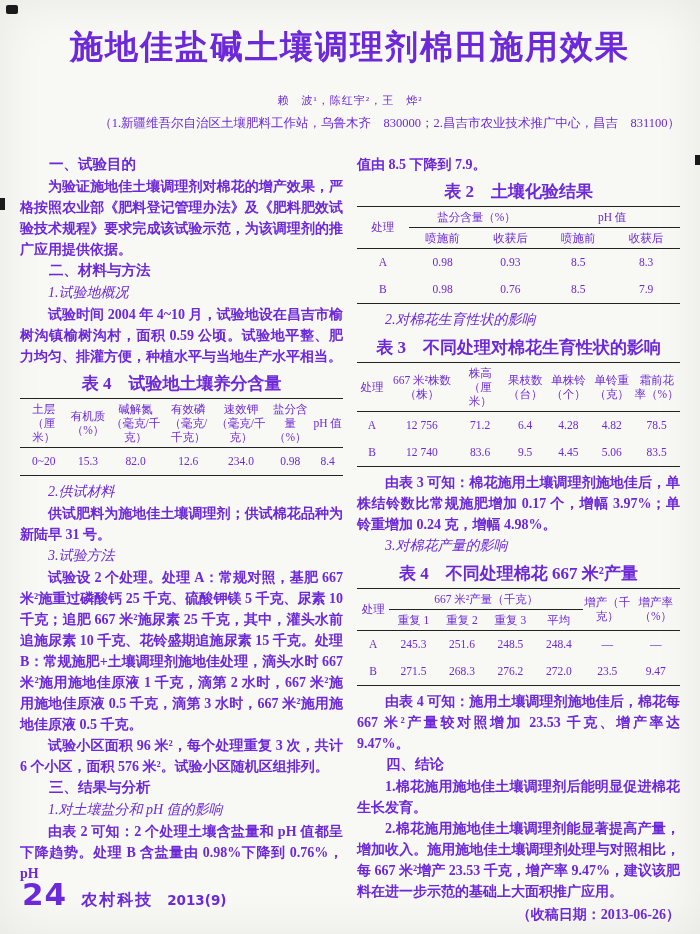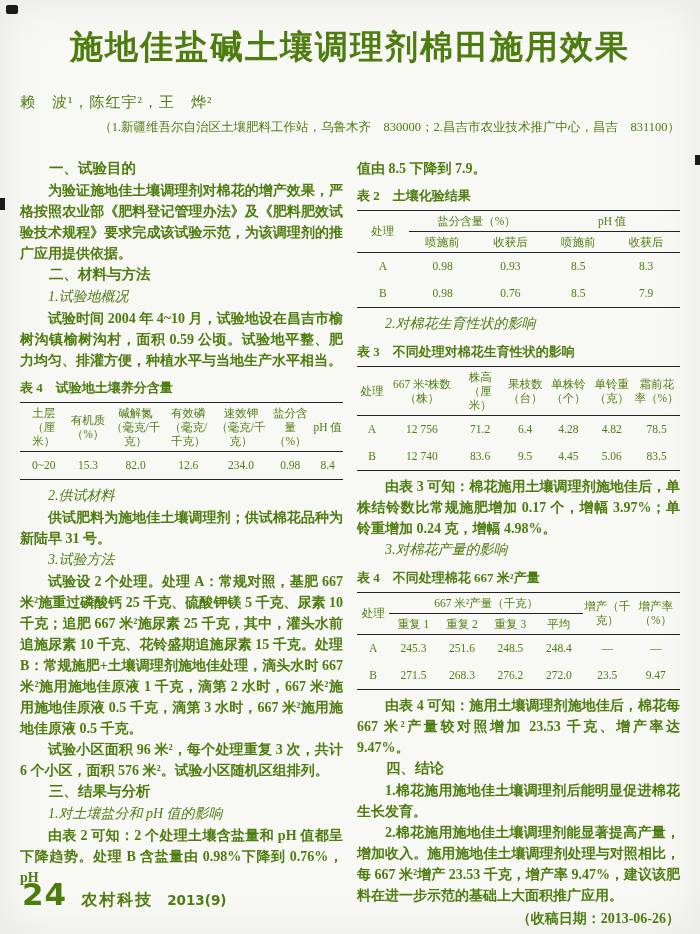--- a/index.html
+++ b/index.html
@@ -4,43 +4,43 @@
 <style>
   html,body { margin:0; padding:0; background:#cfcfcd; }
   .page {
     position:relative;
     width:700px; height:934px;
     margin:0 auto;
     background:#f8f8f5;
     box-sizing:border-box;
     padding:0 20px;
     overflow:hidden;
-    color:#4d7c0f;
+    color:#6d28d9;
     font-family:"Liberation Serif","DejaVu Serif",serif;
     box-shadow: inset 0 0 50px rgba(0,0,0,0.07);
   }
   
   .artifact { position:absolute; background:#1a1a1a; }
   .a1 { left:6px; top:5px; width:12px; height:9px; border-radius:2px;}
   .a2 { left:0; top:198px; width:5px; height:12px; }
   .a3 { right:0; top:155px; width:5px; height:10px; }
 
   .title {
     margin-top:26px;
     text-align:center;
     font-family:"DejaVu Sans","Liberation Sans",sans-serif;
     font-weight:900;
     font-size:33px;
     letter-spacing:2px;
     line-height:1.3;
   }
   .authors {
     margin-top:24px;
-    text-align:left;
-    font-size:15px;
+    text-align:center;
+    font-size:11px;
     letter-spacing:1px;
     font-family:Liberation Serif, serif;
   }
   .affiliation {
     margin-top:7px;
     text-align:right;
     font-size:12.5px;
   }
 
   .columns { display:flex; gap:14px; margin-top:22px; }
@@ -57,23 +57,23 @@
     font-style:italic;
     font-weight:500;
     font-size:14px;
     text-indent:2em;
     line-height:22px;
   }
   .para { text-indent:2em; margin:0;font-weight:bold; }
   .para.noind { text-indent:0; }
 
   .tbl-caption {
-    text-align:left;
+    text-align:center;
     font-weight:600;
-    font-size:13px;
+    font-size:17px;
     margin:6px 0 4px;
     text-indent:0;
   }
   table {
     width:100%;
     border-collapse:collapse;
     font-size:11.5px;
     line-height:14px;
     margin-bottom:5px;
   }

